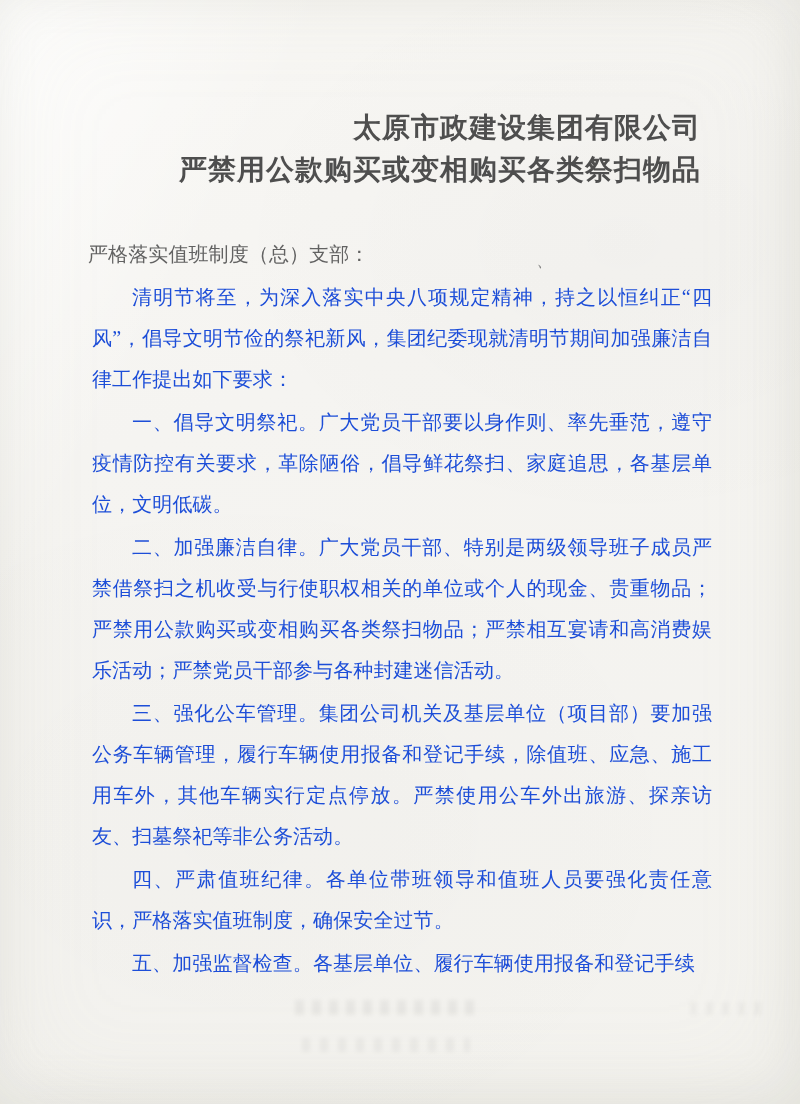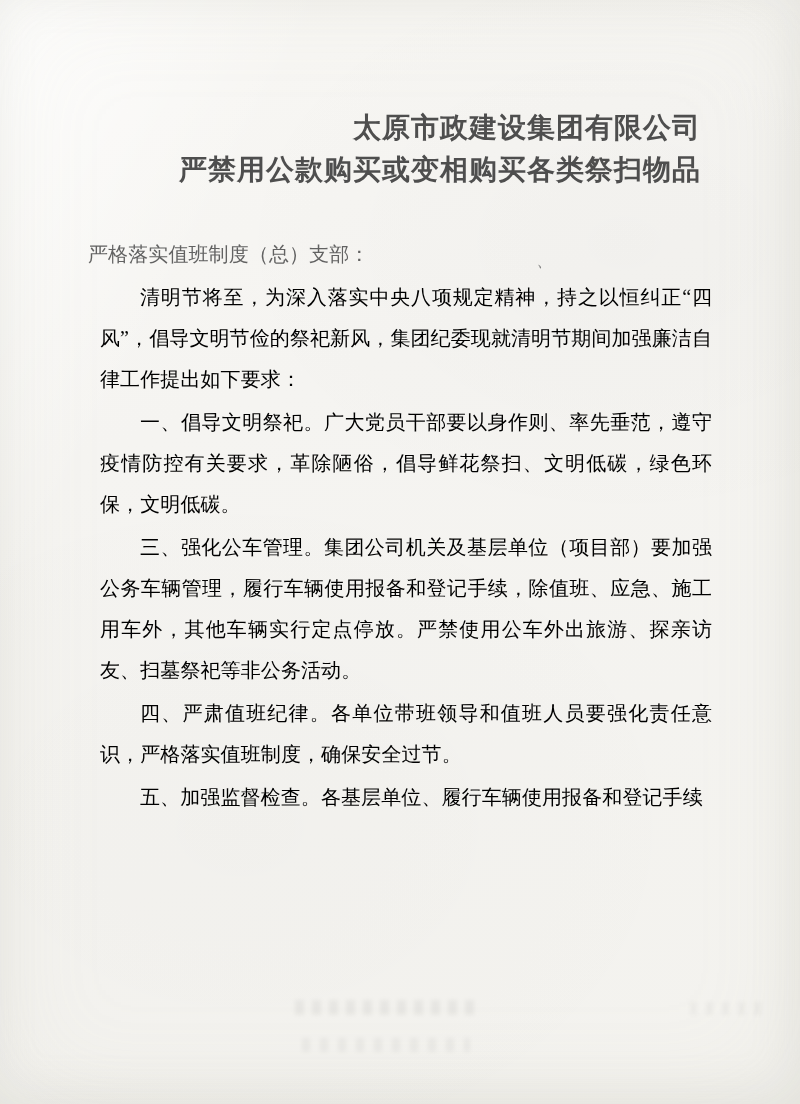--- a/index.html
+++ b/index.html
@@ -56,25 +56,25 @@
   }
   .salutation {
     margin-top: 43px;
     margin-bottom: 2px;
     font-size: 20px;
     line-height: 41px;
     letter-spacing: 0.1px;
     color: #626262;
   }
   .body-text p {
-    margin: 0 0 2px 12px;
+    margin: 0 0 2px 4px;
     font-size: 20px;
     line-height: 41px;
     letter-spacing: 0.1px;
-    color: #000000;
+    color: #1d4ed8;
     text-align: justify;
     text-justify: inter-ideograph;
     text-indent: 2em;
     font-family: Liberation Serif, serif;
   }
   
   .stray-mark {
     position: absolute;
     left: 537px;
     top: 250px;
@@ -114,21 +114,22 @@
 <div class="page">
   <div class="titles">
     <div class="title-line">太原市政建设集团有限公司</div>
     <div class="title-line">严禁用公款购买或变相购买各类祭扫物品</div>
   </div>
 
   <div class="salutation">严格落实值班制度（总）支部：</div>
 
   <div class="body-text">
     <p>清明节将至，为深入落实中央八项规定精神，持之以恒纠正“四风”，倡导文明节俭的祭祀新风，集团纪委现就清明节期间加强廉洁自律工作提出如下要求：</p>
-    <p>一、倡导文明祭祀。广大党员干部要以身作则、率先垂范，遵守疫情防控有关要求，革除陋俗，倡导鲜花祭扫、文明低碳，绿色环保，文明低碳。</p>
+    <p>一、倡导文明祭祀。广大党员干部要以身作则、率先垂范，遵守疫情防控有关要求，革除陋俗，倡导鲜花祭扫、家庭追思，各基层单位，文明低碳。</p>
+    <p>二、加强廉洁自律。广大党员干部、特别是两级领导班子成员严禁借祭扫之机收受与行使职权相关的单位或个人的现金、贵重物品；严禁用公款购买或变相购买各类祭扫物品；严禁相互宴请和高消费娱乐活动；严禁党员干部参与各种封建迷信活动。</p>
     <p>三、强化公车管理。集团公司机关及基层单位（项目部）要加强公务车辆管理，履行车辆使用报备和登记手续，除值班、应急、施工用车外，其他车辆实行定点停放。严禁使用公车外出旅游、探亲访友、扫墓祭祀等非公务活动。</p>
     <p>四、严肃值班纪律。各单位带班领导和值班人员要强化责任意识，严格落实值班制度，确保安全过节。</p>
     <p>五、加强监督检查。各基层单位、履行车辆使用报备和登记手续</p>
   </div>
 </div>
 
 <span class="stray-mark">、</span>
 
 <div class="ghost ghost-1"></div>
 <div class="ghost ghost-2"></div>

